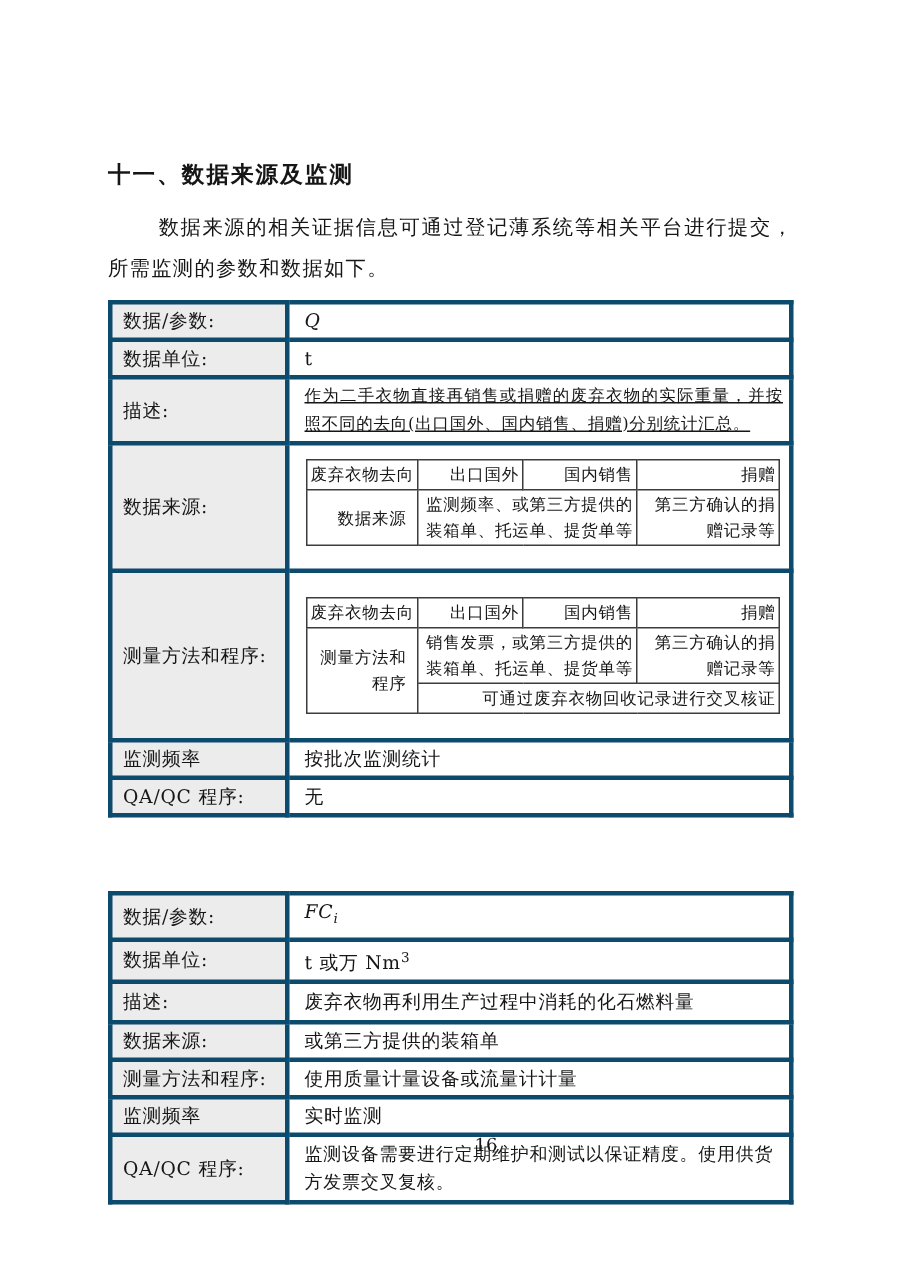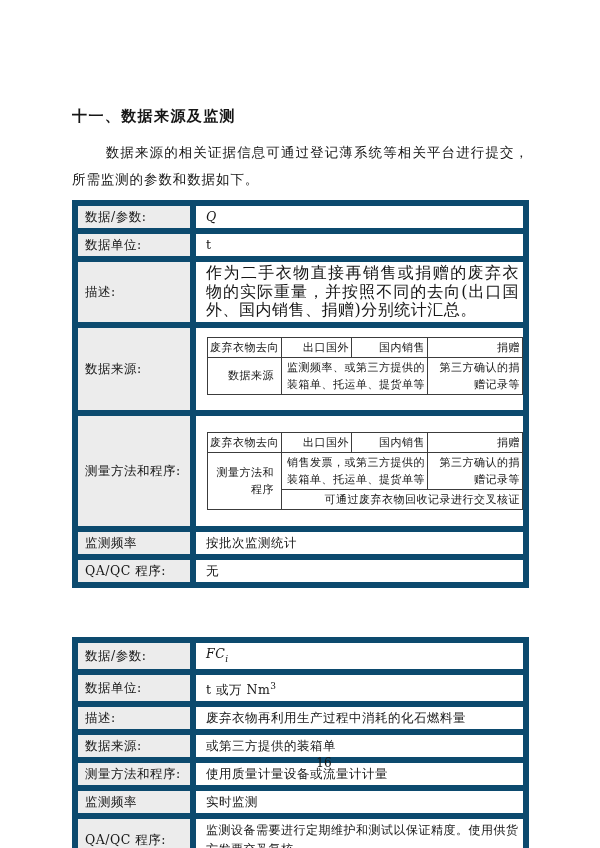--- a/index.html
+++ b/index.html
@@ -15,31 +15,31 @@
   .intro {
     margin-top:13px; margin-bottom:7px;
     font-size:13.5px; line-height:27px;
     text-indent:2.5em; text-align:justify;
     letter-spacing:0.9px;
   }
   table.mtable {
     width:100%; border-collapse:collapse; table-layout:fixed;
     font-size:12.5px; line-height:18px;
   }
-  .mtable td { border:6px solid #0c4a6e; vertical-align:middle; letter-spacing:0.5px; }
+  .mtable td { border:3px solid #0c4a6e; vertical-align:middle; letter-spacing:0.5px; }
   .mtable col.c1 { width:118px; }
   td.lbl { background:#ececec; padding:2px 2px 2px 7px; }
   td.val { padding:2px 4px 2px 10px; }
   tr.h23 td { height:23px; }
   tr.h24 td { height:24px; }
   tr.h25 td { height:25px; }
   tr.h27 td { height:27px; }
   tr.h38 td { height:38px; }
   tr.h40 td { height:40px; }
-  .desc-cell { font-size:16px; text-align:justify; padding-right:5px; line-height:18.5px; }
+  .desc-cell { font-size:11px; text-align:justify; padding-right:5px; line-height:18.5px;text-decoration:underline; }
   .wrap2 { font-size:12px; line-height:19px; padding-right:5px; }
   table.ntable {
     border-collapse:collapse; table-layout:fixed;
     width:315px; font-size:11px; line-height:17px;
     text-align:right;
   }
   .ntable col.nc1 { width:74px; }
   .ntable col.nc2 { width:70px; }
   .ntable col.nc3 { width:76px; }
   .ntable col.nc4 { width:95px; }

